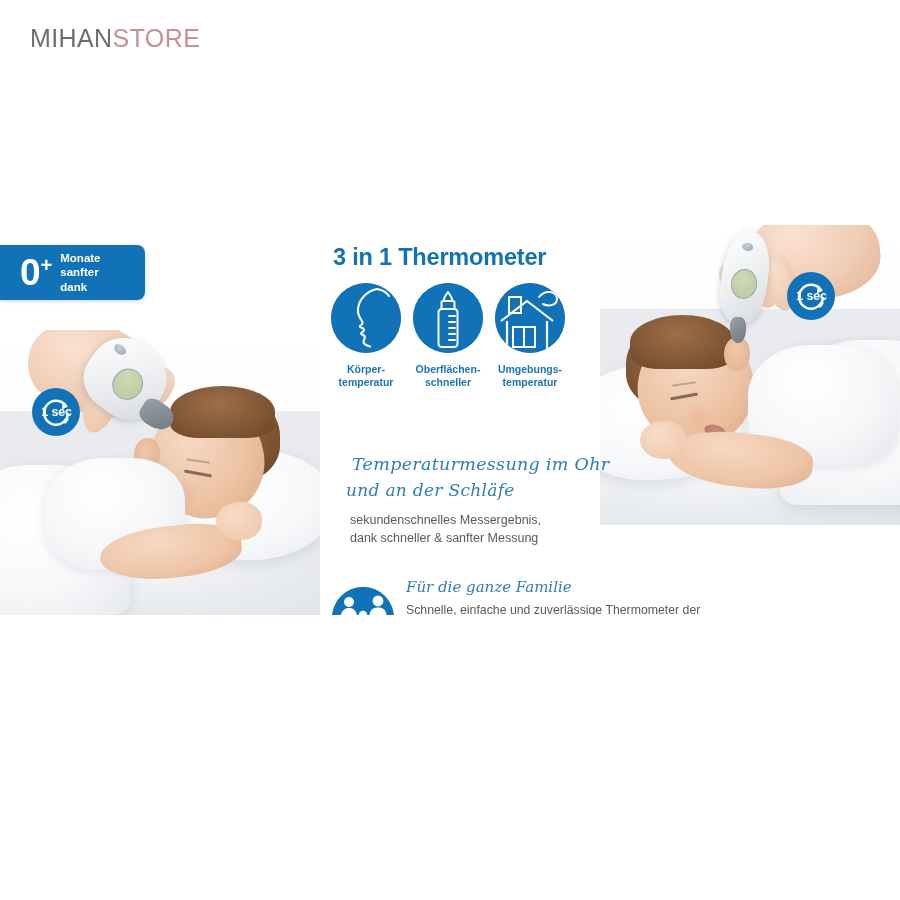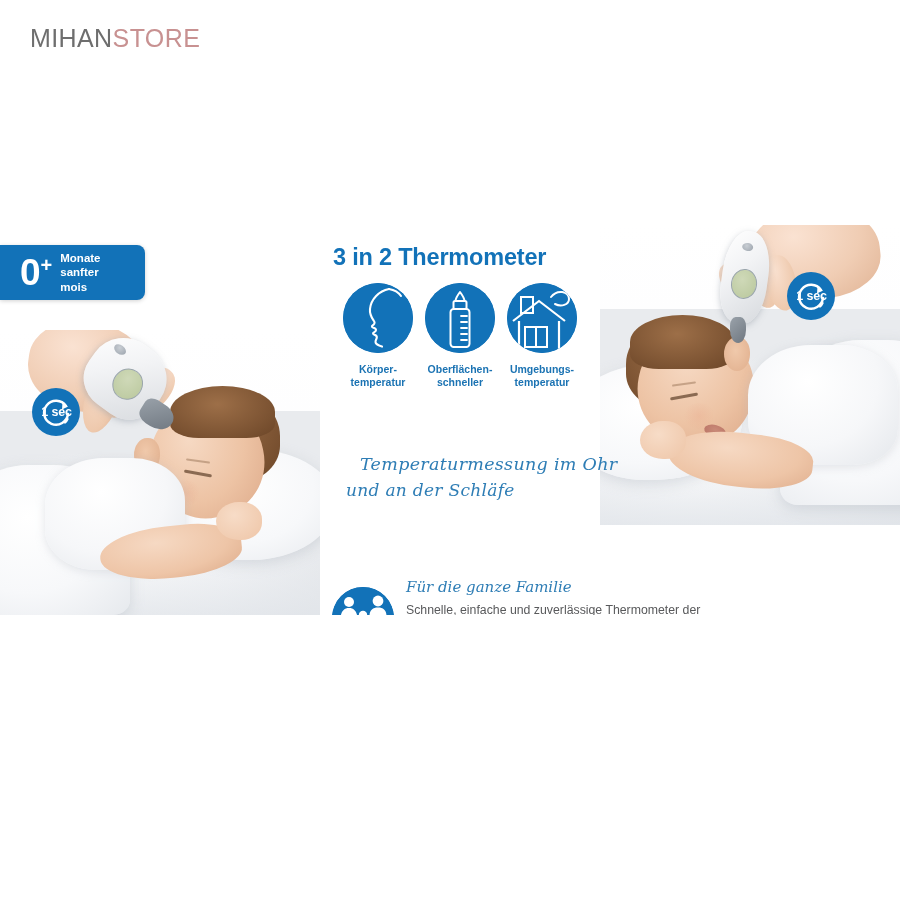--- a/index.html
+++ b/index.html
@@ -154,40 +154,40 @@
     padding-left:1px;
   }
   .sec-left  { left: 52px; top: 180px; }
 
   
   .title-3in1 {
     position:absolute; left: 333px; top: 29px;
     font-size: 23.5px; font-weight: 600; color: #1272b8; letter-spacing: -.2px;
   }
 
-  .icon-row { position:absolute; left: 339px; top: 68px; width: 260px; display:flex; gap: 4px; }
+  .icon-row { position:absolute; left: 327px; top: 68px; width: 260px; display:flex; gap: 4px; }
   .icon-col { width: 78px; text-align:center; }
   .icon-circle {
     width: 70px; height: 70px; border-radius: 50%; background:#1272b8;
     margin: 0 auto; position: relative; overflow:hidden;
   }
   .icon-circle svg { display:block; width:70px; height:70px; }
   .icon-label {
     margin-top: 10px; font-size: 10.5px; font-weight: 700; color:#1b73b3;
     line-height: 1.22; white-space: pre-line;
   }
 
   
   .script {
     font-family: "DejaVu Serif", serif;
     font-style: italic; color:#2e7db5; font-weight: 400;
   }
   .hand-line1 {
     position:absolute; left: 352px; top: 239px;
-    font-size: 17.5px; letter-spacing:.3px;margin-left:8px;
+    font-size: 17.5px; letter-spacing:.3px;
   }
   .hand-line2 {
     position:absolute; left: 346px; top: 265px;
     font-size: 17px; letter-spacing:.3px;
   }
 
   .sub-para {
     position:absolute; left: 350px; top: 296px;
     font-size: 12.5px; color:#58595b; line-height: 1.45;
   }
@@ -303,25 +303,25 @@
         </svg>
         <span class="sec-txt">1 sec</span>
       </div>
     </div>
 
     <div class="months-badge">
       <div class="months-zero"><span>0</span><span class="months-plus">+</span></div>
       <div class="months-words">
         <div>Monate</div>
         <div>sanfter</div>
-        <div>mois</div>
-      </div>
-    </div>
-
-    <div class="title-3in1">3 in 2 Thermometer</div>
+        <div>dank</div>
+      </div>
+    </div>
+
+    <div class="title-3in1">3 in 1 Thermometer</div>
 
     <div class="icon-row">
 
       <div class="icon-col">
         <div class="icon-circle">
           <svg viewBox="0 0 70 70">
             <circle cx="35" cy="35" r="35" fill="#1272b8"></circle>
             <path d="M46 6 C36 8 28 16 27 26 C26.4 32 29 35 31 38 C32.4 40 31 41.5 29.6 42.4
                      C28.4 43.2 28.8 44.4 30.4 44.8 C32 45.2 33 45.6 33 47
                      C33 48.4 31.6 49 30.6 49.6 C29.6 50.2 30 51.4 31.4 51.8
@@ -365,20 +365,24 @@
           </svg>
         </div>
         <div class="icon-label">Umgebungs-
 temperatur</div>
       </div>
     </div>
 
     <div class="script hand-line1">Temperaturmessung im Ohr</div>
     <div class="script hand-line2">und an der Schläfe</div>
 
+    <div class="sub-para">
+      <div>sekundenschnelles Messergebnis,</div>
+      <div>dank schneller &amp; sanfter Messung</div>
+    </div>
 
     <div class="family-icon">
       <svg viewBox="0 0 62 62">
         <circle cx="31" cy="31" r="31" fill="#1272b8"></circle>
 
         <circle cx="17" cy="15" r="5" fill="#ffffff"></circle>
         <path d="M17 21 C11.5 21 9 25 8.5 31 L10.5 44 L13 44 L13 53 L21 53 L21 44 L23.5 44 L25.5 31 C25 25 22.5 21 17 21 Z" fill="#ffffff"></path>
 
         <circle cx="46" cy="14" r="5.4" fill="#ffffff"></circle>
         <path d="M46 20.5 C40.5 20.5 37.5 23.5 37.5 29 L37.5 40 L40.5 40 L40.5 53 L45 53 L45 42 L47 42 L47 53 L51.5 53 L51.5 40 L54.5 40 L54.5 29 C54.5 23.5 51.5 20.5 46 20.5 Z" fill="#ffffff"></path>

